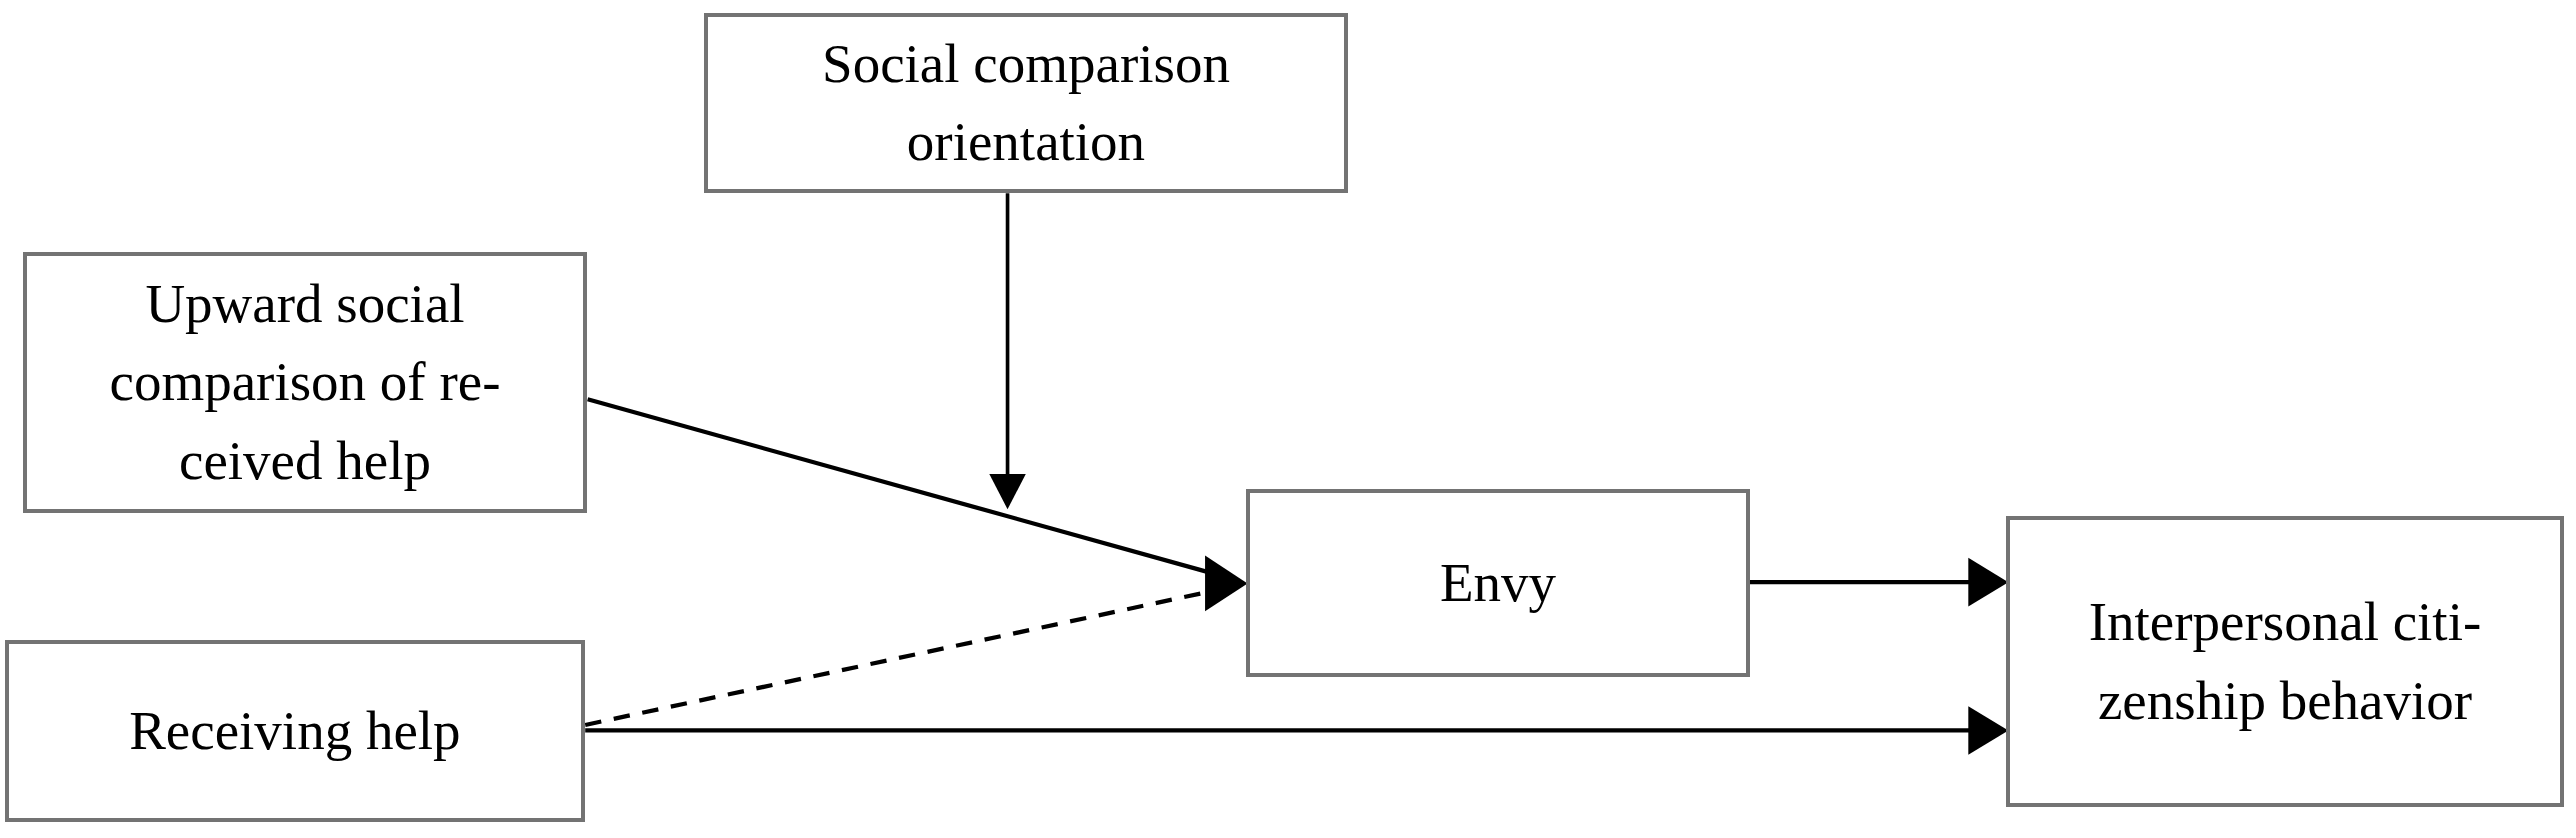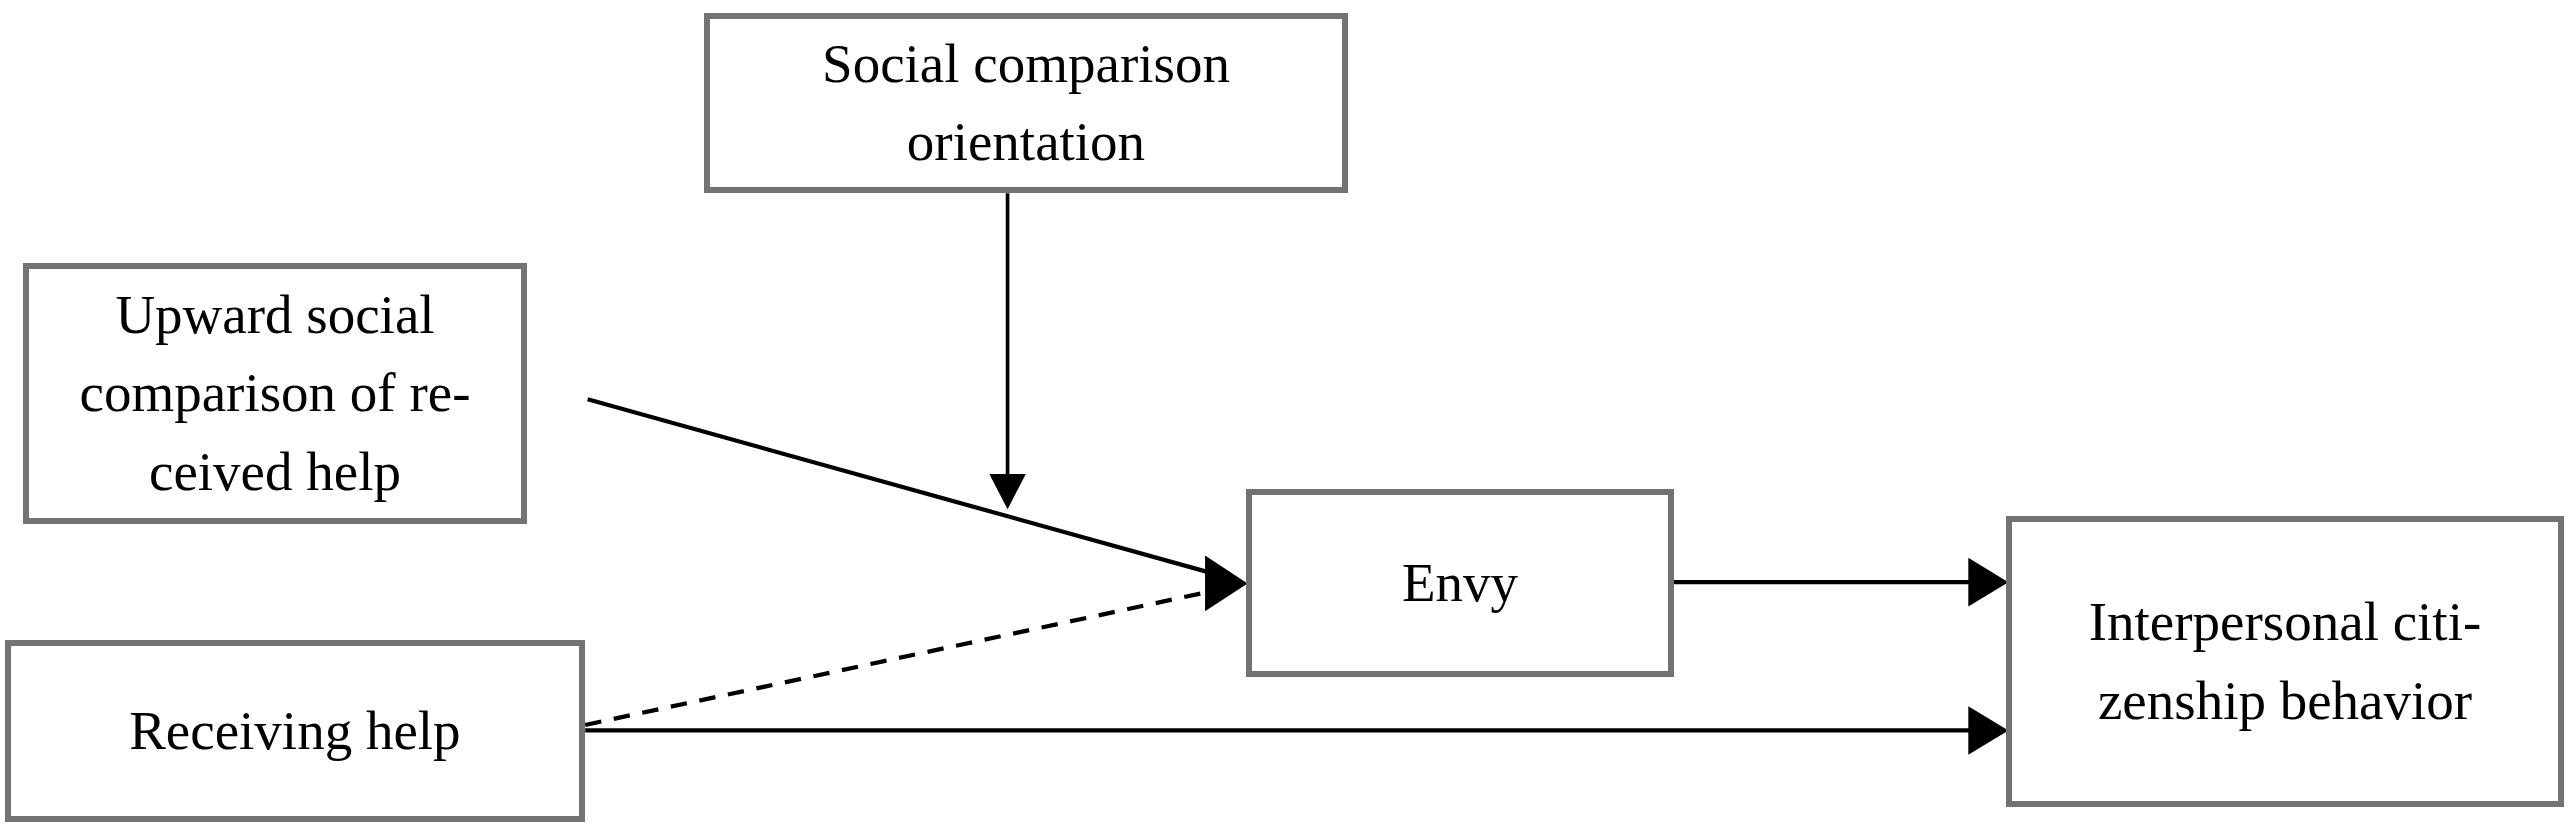--- a/index.html
+++ b/index.html
@@ -19,38 +19,38 @@
     position: absolute;
     left: 0;
     top: 0;
     width: 2576px;
     height: 838px;
     pointer-events: none;
   }
   .node {
     position: absolute;
     box-sizing: border-box;
-    border: 6px solid #737373;
+    border: 4px solid #737373;
     background: #ffffff;
     display: flex;
     align-items: center;
     justify-content: center;
     text-align: center;
     color: #000000;
     font-size: 55px;
     line-height: 1.42;
   }
   .node .label {
     white-space: pre-line;
     padding: 0 12px;
   }
   .node-sco  { left: 704px; top: 13.4px;   width: 644px; height: 180px; }
-  .node-usc  { left: 23px;   top: 263px;  width: 504px;  height: 261px; }
+  .node-usc  { left: 23px;   top: 252px;  width: 564px;  height: 261px; }
   .node-rh   { left: 4.9px;    top: 640px; width: 580px;  height: 182px; }
-  .node-envy { left: 1246px; top: 489px;  width: 428px;  height: 188px; }
+  .node-envy { left: 1246px; top: 489px;  width: 504px;  height: 188px; }
   .node-icb  { left: 2006px; top: 516px;  width: 558px;  height: 291px; justify-content: center; }
 </style>
 </head>
 <body>
 
 <div class="canvas">
 
   <svg class="edges-layer" width="2576" height="838" viewBox="0 0 4237 1379" xmlns="http://www.w3.org/2000/svg">
 
     <line x1="1657" y1="318" x2="1657" y2="783" stroke="#000000" stroke-width="6"></line>

